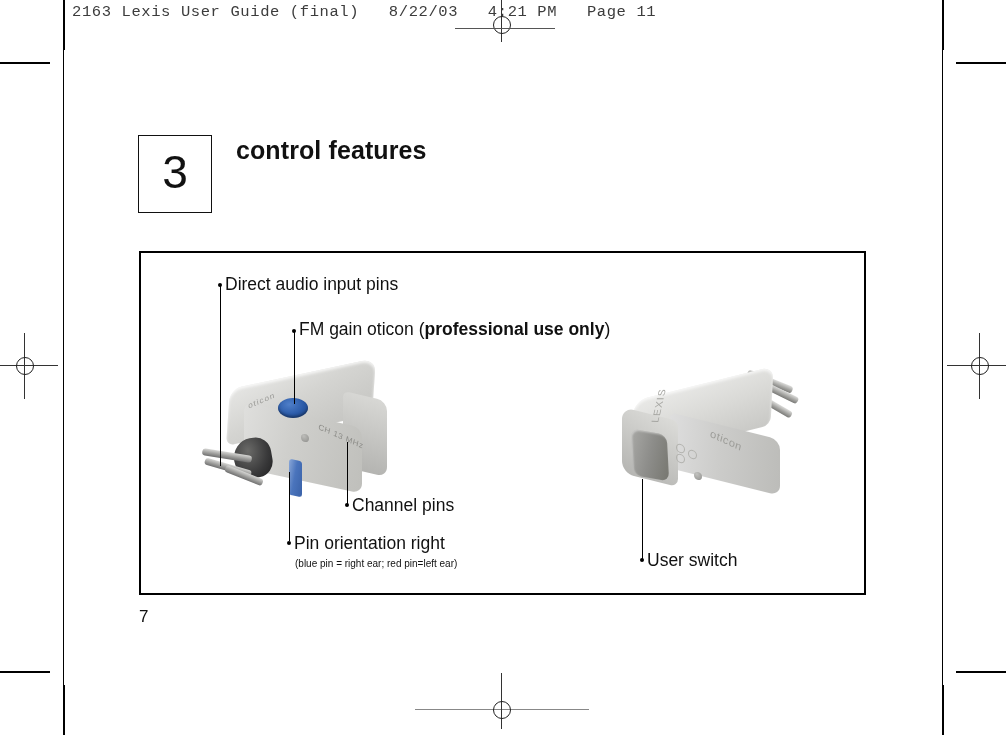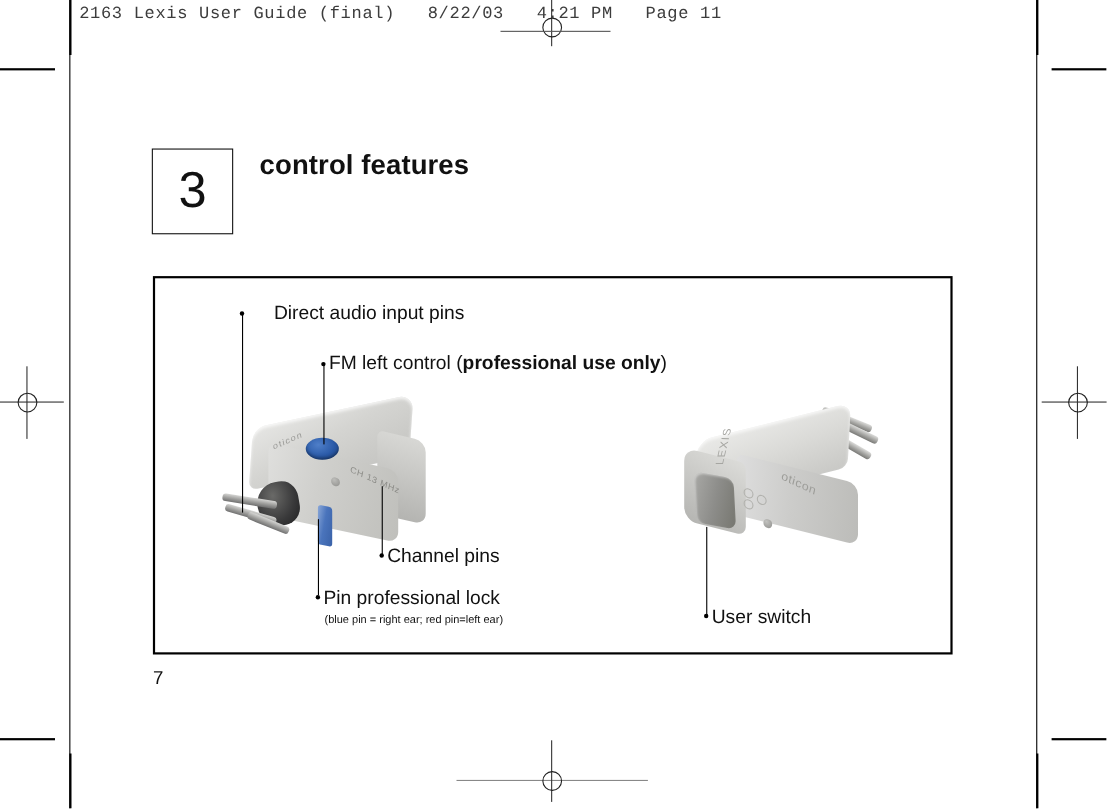--- a/index.html
+++ b/index.html
@@ -375,33 +375,33 @@
     <div class="brand">oticon</div>
     <div class="vent v1"></div>
     <div class="vent v2"></div>
     <div class="vent v3"></div>
     <div class="screw"></div>
     <div class="mode-knob"></div>
   </div>
 
   <div class="dot" style="left:77px; top:30px;"></div>
   <div class="leader" style="left:78.5px; top:32px; height:181px;"></div>
-  <div class="callout" style="left:84px; top:22px;margin-left:24px;">Direct audio input pins</div>
+  <div class="callout" style="left:84px; top:22px;">Direct audio input pins</div>
 
   <div class="dot" style="left:151px; top:76px;"></div>
   <div class="leader" style="left:152.5px; top:78px; height:73px;"></div>
-  <div class="callout" style="left:158px; top:67px;"><span>FM left control (</span><b>professional use only</b><span>)</span></div>
+  <div class="callout" style="left:158px; top:67px;"><span>FM gain oticon (</span><b>professional use only</b><span>)</span></div>
 
   <div class="leader" style="left:205.5px; top:189px; height:62px;"></div>
   <div class="dot" style="left:204px; top:250px;"></div>
   <div class="callout" style="left:211px; top:243px;">Channel pins</div>
 
   <div class="leader" style="left:147.5px; top:219px; height:69px;"></div>
   <div class="dot" style="left:146px; top:288px;"></div>
-  <div class="callout" style="left:153px; top:281px;">Pin professional lock</div>
+  <div class="callout" style="left:153px; top:281px;">Pin orientation right</div>
   <div class="callout small" style="left:154px; top:305px;">(blue pin = right ear; red pin=left ear)</div>
 
   <div class="leader" style="left:500.5px; top:226px; height:80px;"></div>
   <div class="dot" style="left:499px; top:305px;"></div>
   <div class="callout" style="left:506px; top:298px;">User switch</div>
 
 </div>
 
 <div class="page-number">7</div>
 

